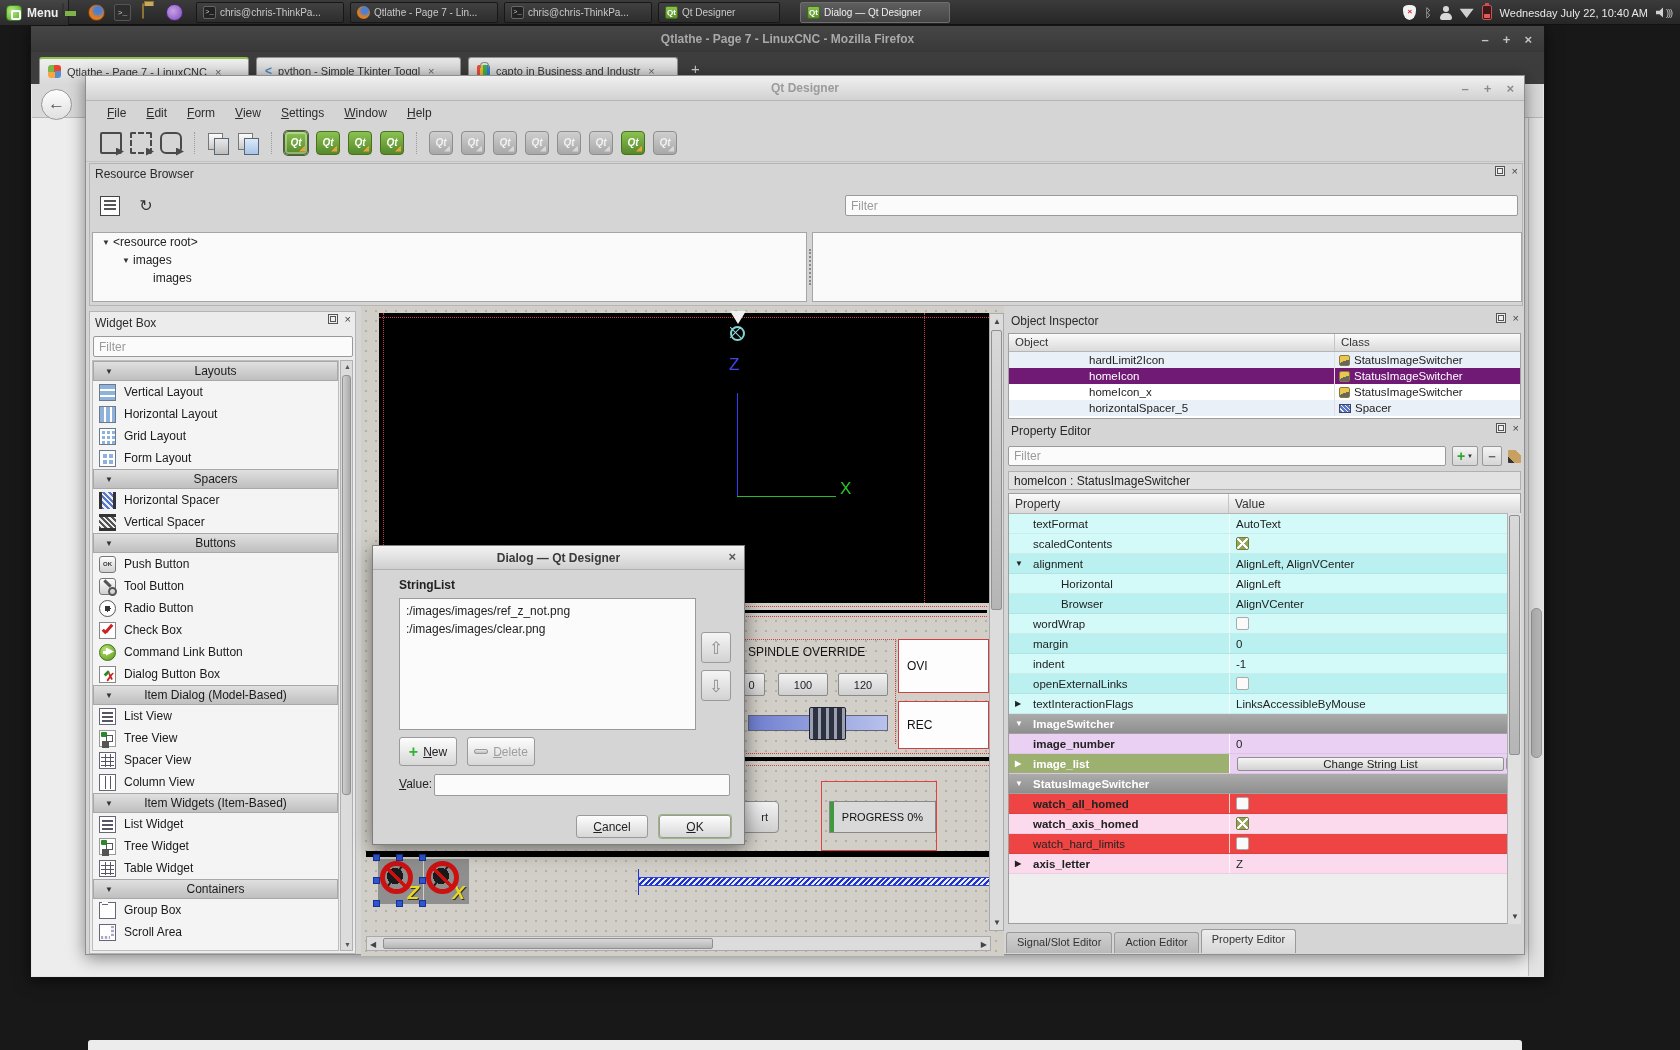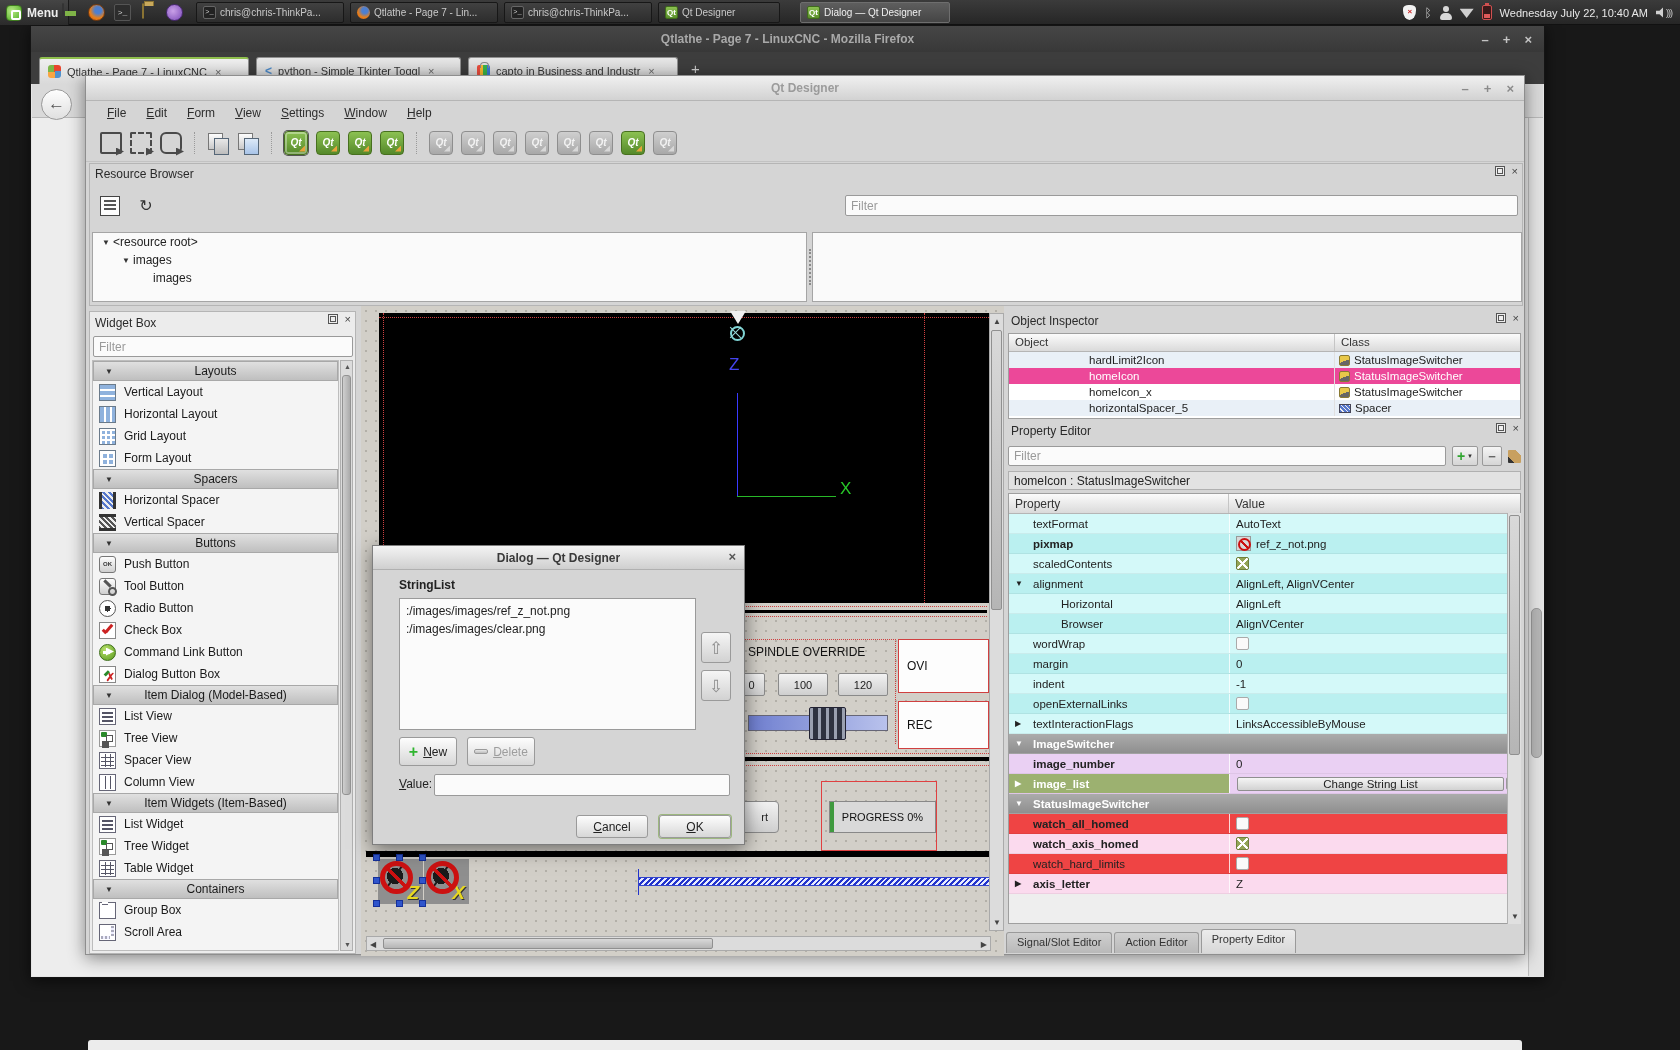--- a/index.html
+++ b/index.html
@@ -186,21 +186,21 @@
   .sb-arrow{position:absolute;font-size:8px;color:#444;text-align:center}
   .sb-thumb{position:absolute;background:linear-gradient(#d9d9d9,#b5b5b5);border:1px solid #909090;border-radius:2px}
 
   
   #oinsp{position:absolute;left:920px;top:235px;width:517px;height:108px;background:#d5d5d5}
   .oi-table{position:absolute;left:2px;top:22px;right:2px;bottom:0;border:1px solid #9f9f9f;background:#fff;overflow:hidden}
   .oi-head{display:flex;height:18px;background:linear-gradient(#fbfbfb,#dadada);border-bottom:1px solid #b5b5b5;font-size:11.5px;color:#333}
   .oi-head>div{padding:2px 6px}
   .oi-row{display:flex;height:16px;font-size:11.5px;align-items:center}
   .oi-row.alt{background:#e9f0f7}
-  .oi-row.sel{background:#ec4899;color:#fff}
+  .oi-row.sel{background:#701a75;color:#fff}
   .oi-obj{width:325px;padding-left:80px}
   .oi-cls{flex:1;display:flex;align-items:center;gap:4px;border-left:1px solid #e0e0e0;height:100%;padding-left:4px}
   .sw-ico{width:11px;height:11px;flex:none;background:linear-gradient(160deg,#e8c84a 55%,#666 55%);border:1px solid #8a7a33;border-radius:2px}
   .sp-ico{width:12px;height:9px;flex:none;background:repeating-linear-gradient(45deg,#5577cc 0 2px,#eee 2px 3px);border:1px solid #445}
 
   
   #pedit{position:absolute;left:920px;top:345px;width:517px;height:505px;background:#d5d5d5}
   .pe-btn{position:absolute;top:25px;height:20px;border:1px solid #999;border-radius:2px;background:linear-gradient(#f5f5f5,#d5d5d5);display:flex;align-items:center;justify-content:center}
   .plus-glyph{color:#2fa52f;font-weight:bold;font-size:14px;line-height:12px}
   .minus-glyph{color:#666;font-weight:bold;font-size:13px}
@@ -693,29 +693,20 @@
         <div style="flex:1">Value</div>
       </div>
       <div class="prow c0">
           <div class="pn">
             <span>textFormat</span>
           </div>
           <div class="pv">
             <span>AutoText</span>
           </div>
         </div>
-      <div class="prow c1">
-          <div class="pn bold">
-            <span>pixmap</span>
-          </div>
-          <div class="pv">
-            <span class="pix-ico"></span>
-            <span>ref_z_not.png</span>
-          </div>
-        </div>
       <div class="prow c0">
           <div class="pn">
             <span>scaledContents</span>
           </div>
           <div class="pv">
             <span class="ck on"></span>
           </div>
         </div>
       <div class="prow c1">
           <div class="pn">

